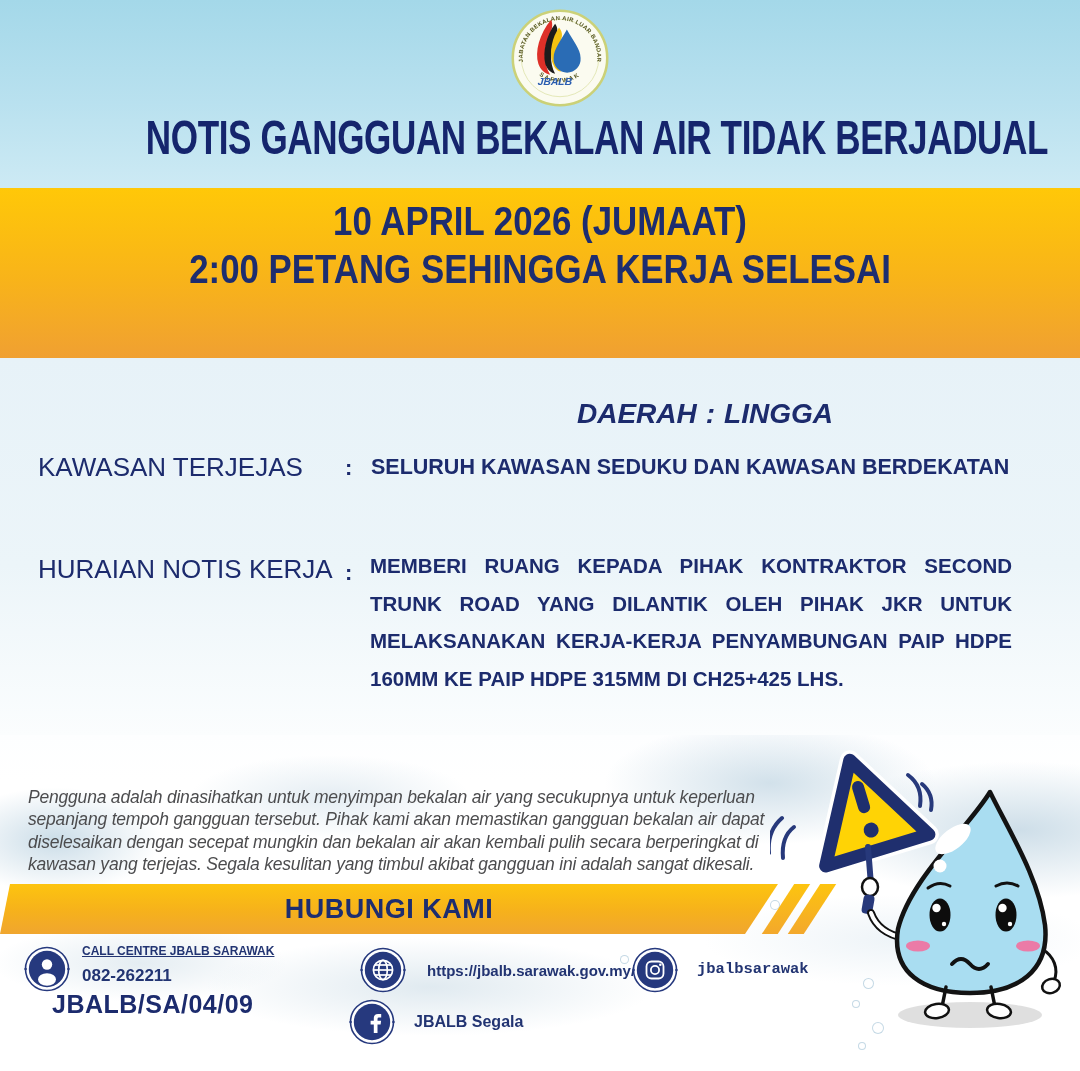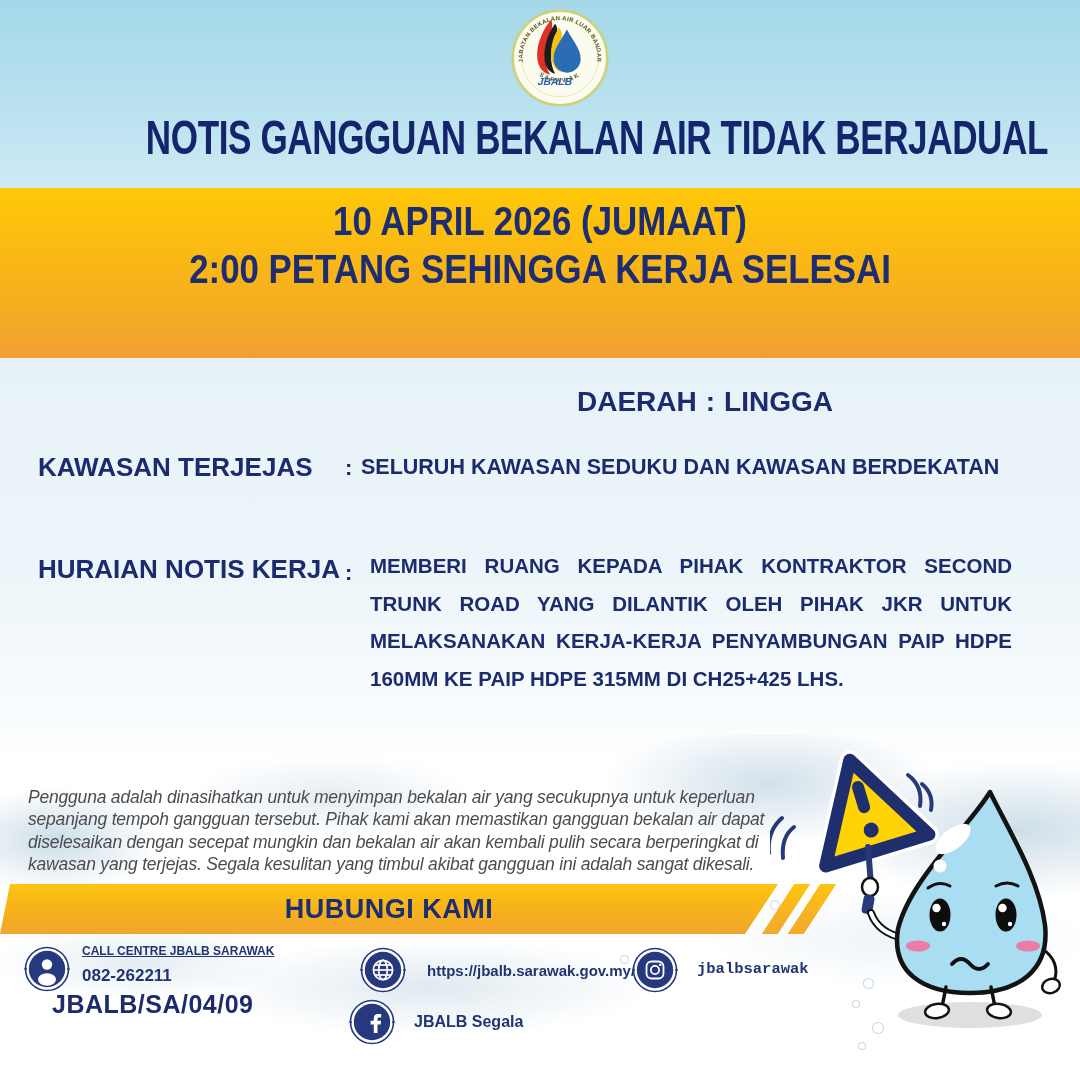--- a/index.html
+++ b/index.html
@@ -17,21 +17,21 @@
   
   .dateband{left:0;top:188px;width:1080px;height:170px;
        background:linear-gradient(180deg,#ffc808 0%,#f8b31a 55%,#f0a032 100%);}
   .dateband-text{left:0;top:197px;width:1080px;text-align:center;
        font-size:41px;font-weight:bold;color:#1d2d6f;line-height:48px;
        transform:scaleX(.85);transform-origin:50% 0;white-space:nowrap;}
 
   
   .bodybg{left:0;top:358px;width:1080px;height:377px;
        background:linear-gradient(180deg,#e7f2f8 0%,#ecf5f9 55%,#fbfdfe 100%);}
-  .row-label{font-size:26px;font-weight:bold;color:#1c2b6d;white-space:nowrap;}
+  .row-label{font-size:26px;font-weight:normal;color:#1c2b6d;white-space:nowrap;}
   .row-value{font-size:21.5px;font-weight:bold;color:#1c2b6d;white-space:nowrap;}
   .colon{font-weight:bold;color:#1c2b6d;}
   .pair{font-size:28px;font-weight:bold;color:#1c2b6d;white-space:nowrap;}
   .pair .colon{margin:0 9px;}
   .huraian-para{left:370px;top:547px;width:642px;font-size:20.5px;font-weight:bold;
        color:#1c2b6d;line-height:37.6px;text-align:justify;}
 
   
   .splash{left:0;top:735px;width:1080px;height:336px;background-color:#ffffff;
       background-image:
@@ -97,27 +97,27 @@
   <div class="abs main-title">NOTIS GANGGUAN BEKALAN AIR TIDAK BERJADUAL</div>
 
   <div class="abs dateband"></div>
   <div class="abs dateband-text">
     <div>10 APRIL 2026 (JUMAAT)</div>
     <div>2:00 PETANG SEHINGGA KERJA SELESAI</div>
   </div>
 
   <div class="abs bodybg"></div>
 
-  <div class="abs pair" style="left:577px;top:386px;">
+  <div class="abs pair" style="left:577px;top:398px;font-style:italic;">
     <span>DAERAH</span><span class="colon">:</span><span>LINGGA</span>
   </div>
 
   <div class="abs row-label" style="left:38px;top:452px;">KAWASAN TERJEJAS</div>
   <div class="abs colon" style="left:345px;top:455px;font-size:22px;">:</div>
-  <div class="abs row-value" style="left:361px;top:455px;text-align:right;">SELURUH KAWASAN SEDUKU DAN KAWASAN BERDEKATAN</div>
+  <div class="abs row-value" style="left:371px;top:455px;text-align:right;">SELURUH KAWASAN SEDUKU DAN KAWASAN BERDEKATAN</div>
 
   <div class="abs row-label" style="left:38px;top:554px;">HURAIAN NOTIS KERJA</div>
   <div class="abs colon" style="left:345px;top:560px;font-size:22px;">:</div>
   <div class="abs huraian-para">MEMBERI RUANG KEPADA PIHAK KONTRAKTOR SECOND TRUNK ROAD YANG DILANTIK OLEH PIHAK JKR UNTUK MELAKSANAKAN KERJA-KERJA PENYAMBUNGAN PAIP HDPE 160MM KE PAIP HDPE 315MM DI CH25+425 LHS.</div>
 
   <div class="abs splash"></div>
   <div class="bubble" style="left:863px;top:978px;width:9px;height:9px;"></div>
   <div class="bubble" style="left:852px;top:1000px;width:6px;height:6px;"></div>
   <div class="bubble" style="left:872px;top:1022px;width:10px;height:10px;"></div>
   <div class="bubble" style="left:858px;top:1042px;width:6px;height:6px;"></div>

